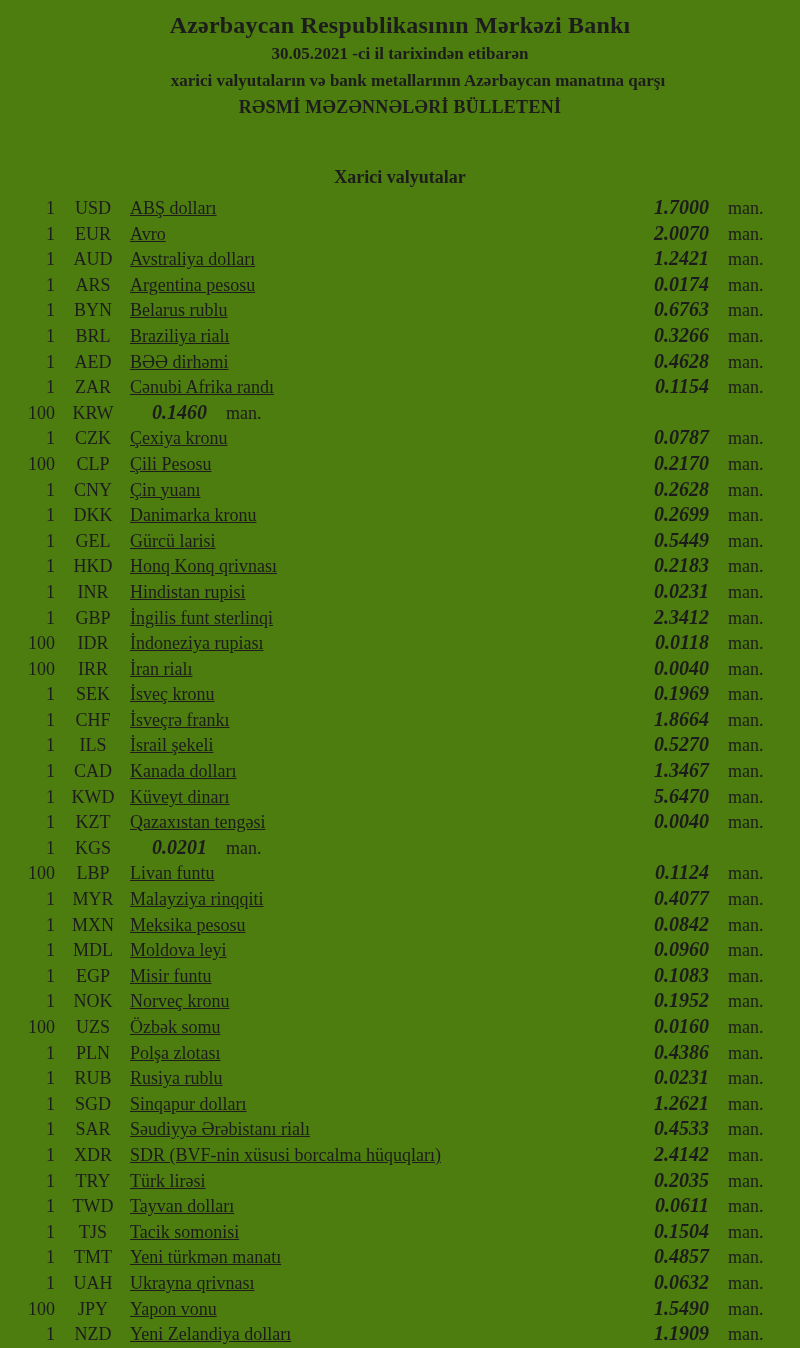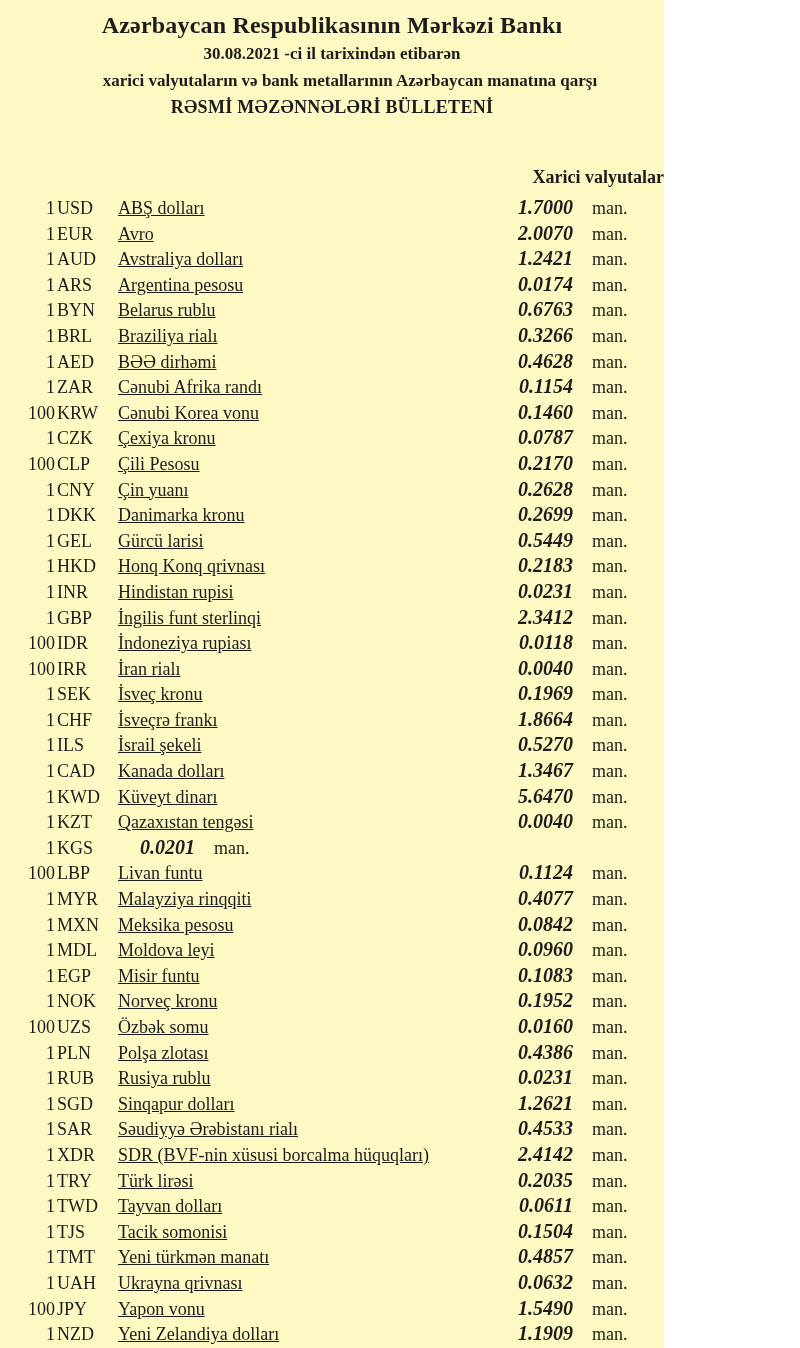--- a/index.html
+++ b/index.html
@@ -2,23 +2,23 @@
 <html><head>
 <meta charset="utf-8">
 <style>
   * { margin: 0; padding: 0; box-sizing: border-box; }
   html, body { background: #ffffff; }
   body {
     font-family: "Liberation Serif", "DejaVu Serif", serif;
     color: #1c1c1c;
   }
   .page {
-    width: 664px;
+    width: 800px;
     height: 1348px;
-    background: #fef9c3;
+    background: #4d7c0f;
     padding-top: 10px;
     overflow: hidden;
   }
   .doc-header { text-align: center; }
   .bank-name {
     font-size: 24px;
     font-weight: bold;
     line-height: 30px;
     letter-spacing: 0.2px;
   }
@@ -34,21 +34,21 @@
     padding-left: 36px;
   }
   .bulletin-title {
     font-size: 18px;
     font-weight: bold;
     line-height: 27px;
     letter-spacing: 0.3px;
     font-family: Liberation Serif, serif;
   }
   .section-title {
-    text-align: right;
+    text-align: center;
     font-size: 18px;
     font-weight: bold;
     margin-top: 44px;
     line-height: 24px;
   }
   .currency-table {
     margin-top: 6px;
   }
   .row {
     display: flex;
@@ -58,21 +58,22 @@
     font-size: 18px;
     line-height: 25.6px;
   }
   .qty {
     width: 55px;
     text-align: right;
     flex: 0 0 auto;
   }
   .code {
     width: 48px;
-    margin-left: 2px;
+    margin-left: 14px;
+    text-align: center;
     flex: 0 0 auto;
   }
   .name {
     flex: 1 1 auto;
     padding-left: 13px;
     white-space: nowrap;
     overflow: hidden;
     text-decoration: underline;
   }
   .rate {
@@ -91,21 +92,21 @@
     flex: 0 0 auto;
   }
 </style>
 </head>
 <body>
 
 <div class="page">
 
   <div class="doc-header">
     <div class="bank-name">Azərbaycan Respublikasının Mərkəzi Bankı</div>
-    <div class="date-line">30.08.2021 -ci il tarixindən etibarən</div>
+    <div class="date-line">30.05.2021 -ci il tarixindən etibarən</div>
     <div class="subject-line">xarici valyutaların və bank metallarının Azərbaycan manatına qarşı</div>
     <div class="bulletin-title">RƏSMİ MƏZƏNNƏLƏRİ BÜLLETENİ</div>
   </div>
 
   <div class="section-title">Xarici valyutalar</div>
 
   <div class="currency-table" id="currency-table">
   <div class="row">
     <span class="qty">1</span>
     <span class="code">USD</span>
@@ -166,21 +167,20 @@
     <span class="qty">1</span>
     <span class="code">ZAR</span>
     <span class="name">Cənubi Afrika randı</span>
     <span class="rate">0.1154</span>
     <span class="unit">man.</span>
   </div>
 
   <div class="row">
     <span class="qty">100</span>
     <span class="code">KRW</span>
-    <span class="name">Cənubi Korea vonu</span>
     <span class="rate">0.1460</span>
     <span class="unit">man.</span>
   </div>
 
   <div class="row">
     <span class="qty">1</span>
     <span class="code">CZK</span>
     <span class="name">Çexiya kronu</span>
     <span class="rate">0.0787</span>
     <span class="unit">man.</span>

